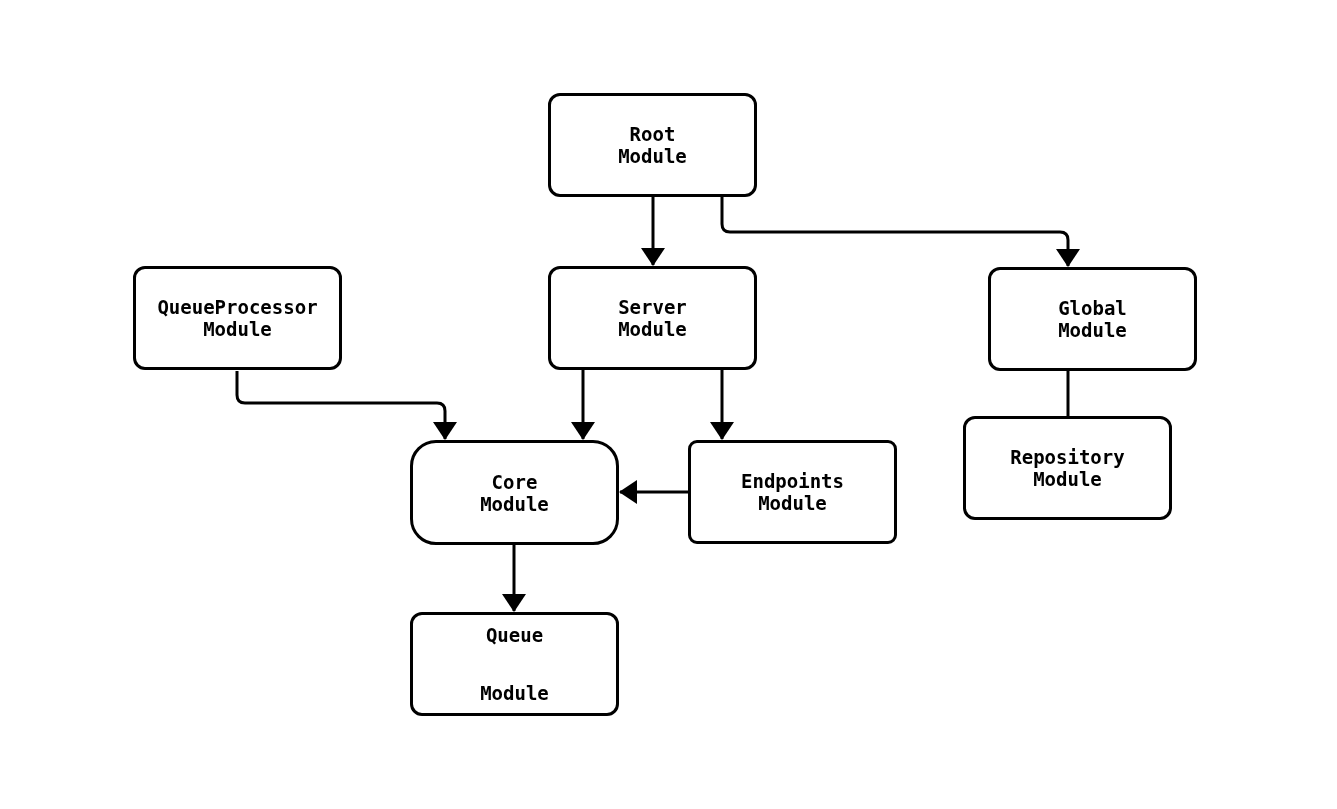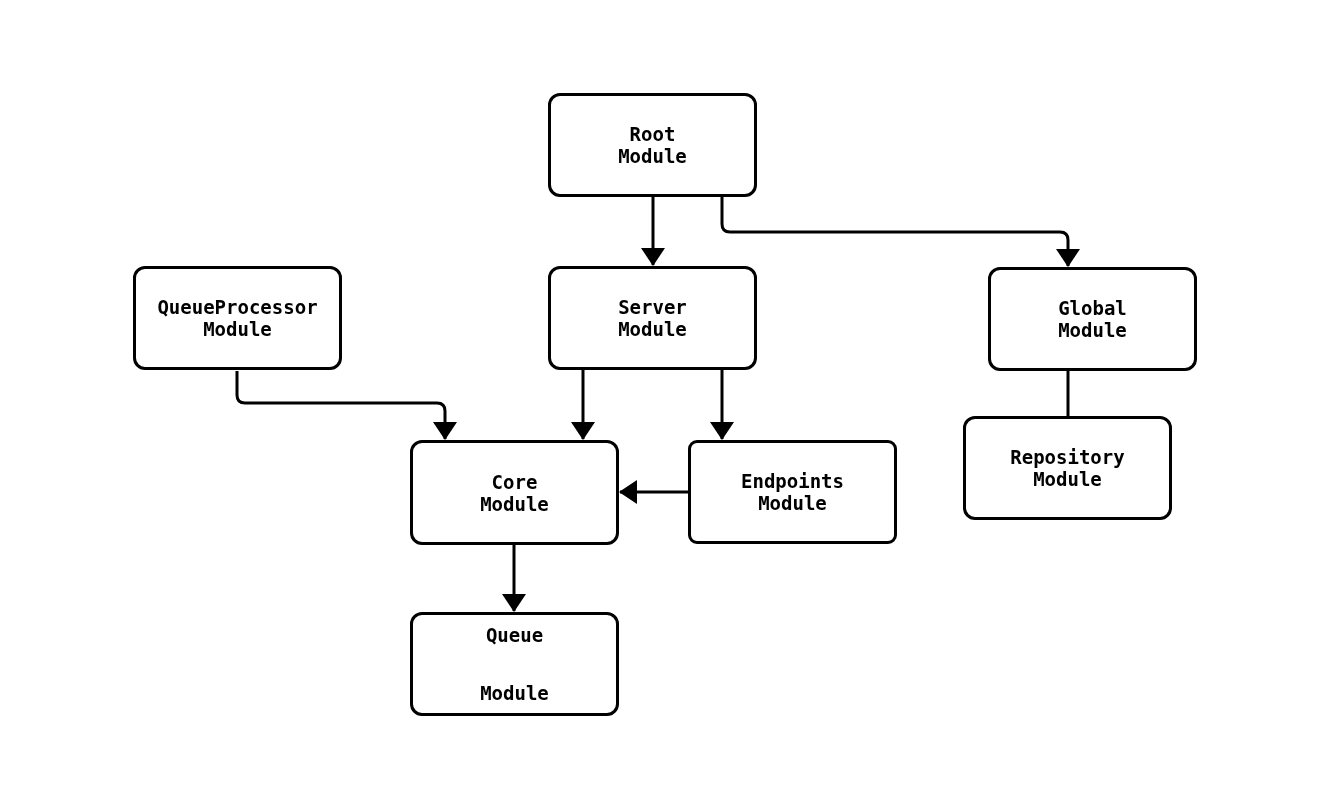--- a/index.html
+++ b/index.html
@@ -42,21 +42,21 @@
     text-align: center;
     font-weight: bold;
     font-size: 19px;
     line-height: 22px;
     color: #000000;
   }
   .node-root           { left: 548px; top: 93px;  }
   .node-server         { left: 548px; top: 266px; }
   .node-queue-processor{ left: 133px; top: 266px; }
   .node-global         { left: 964px; top: 267px; margin-left: 24px; }
-  .node-core           { left: 410px; top: 440px; height: 105px; }
+  .node-core           { left: 410px; top: 440px; height: 105px; border-radius: 26px; }
   .node-endpoints      { left: 688px; top: 440px; border-radius: 9px; }
   .node-repository     { left: 963px; top: 416px; }
   .node-queue          { left: 410px; top: 612px; gap: 36px; }
 </style>
 </head>
 <body>
 
 <div class="stage">
 
   <svg class="edges-layer" width="1337" height="809" viewBox="0 0 1337 809" xmlns="http://www.w3.org/2000/svg">

